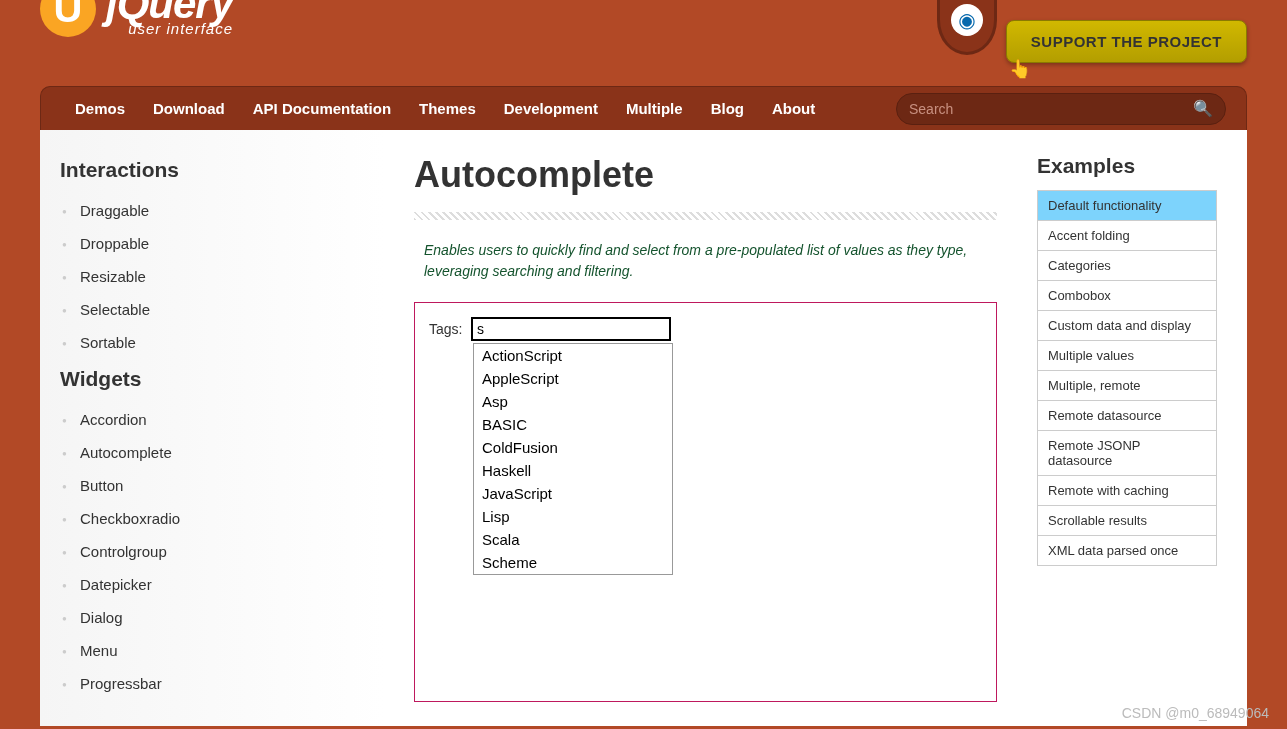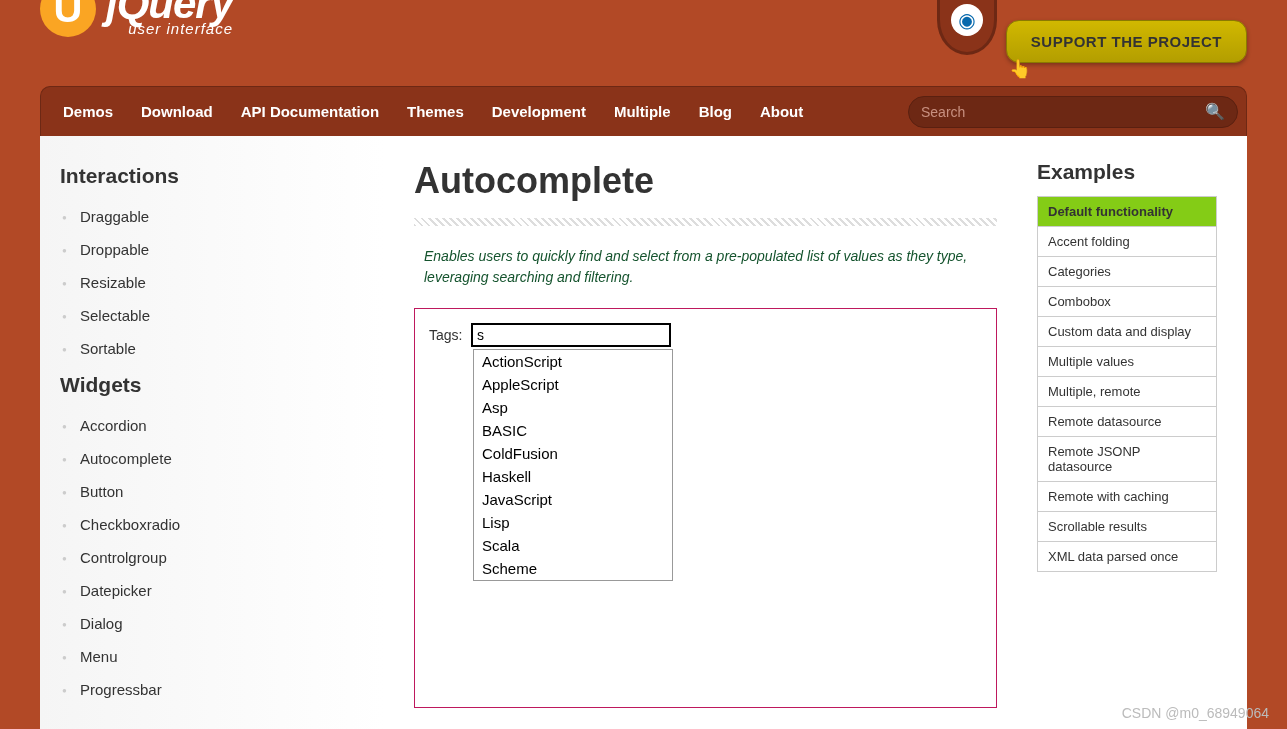--- a/index.html
+++ b/index.html
@@ -6,23 +6,23 @@
 body { font-family: "Helvetica Neue", Helvetica, Arial, sans-serif; background: #b24926; width: 1287px; height: 729px; overflow: hidden; position: relative; }
 .header { padding: 0 40px; position: relative; height: 86px; }
 .logo { position: absolute; left: 40px; top: -20px; display: flex; align-items: center; }
 .logo-icon { width: 56px; height: 56px; background: #faa523; border-radius: 50%; display: flex; align-items: center; justify-content: center; margin-right: 10px; }
 .logo-icon-inner { color: #fff; font-size: 40px; font-weight: bold; font-family: Arial; }
 .logo-text { color: #fff; }
 .logo-main { font-size: 42px; font-weight: bold; font-style: italic; letter-spacing: -1px; }
 .logo-sub { font-size: 15px; font-style: italic; text-align: right; margin-top: -8px; letter-spacing: 1px; }
 .shield { position: absolute; right: 290px; top: -15px; width: 60px; height: 70px; background: #8a3319; border-radius: 10px 10px 50% 50%; border: 3px solid #6d2814; display: flex; align-items: center; justify-content: center; }
 .shield-inner { width: 32px; height: 32px; background: #fff; border-radius: 50%; display: flex; align-items: center; justify-content: center; color: #0769ad; font-size: 20px; }
-.support-btn { position: absolute; right: 40px; top: 20px; background: linear-gradient(#d1b800, #b39e00); color: #333; border: 1px solid #8a7a00; border-radius: 13px; padding: 12px 24px; font-weight: bold; font-size: 15px; letter-spacing: 0.5px; cursor: pointer; box-shadow: 0 2px 4px rgba(0,0,0,0.3); }
+.support-btn { position: absolute; right: 40px; top: 20px; background: linear-gradient(#d1b800, #b39e00); color: #333; border: 1px solid #8a7a00; border-radius: 8px; padding: 12px 24px; font-weight: bold; font-size: 15px; letter-spacing: 0.5px; cursor: pointer; box-shadow: 0 2px 4px rgba(0,0,0,0.3); }
 .cursor { position: absolute; right: 255px; top: 58px; font-size: 18px; z-index: 100; }
-.nav { background: #8a3319; margin: 0 40px; border-radius: 10px 10px 0 0; height: 50px; display: flex; align-items: center; padding: 0 8px; border: 1px solid #6d2814; border-bottom: none; }
+.nav { background: #8a3319; margin: 0 40px; border-radius: 10px 10px 0 0; height: 44px; display: flex; align-items: center; padding: 0 20px; border: 1px solid #6d2814; border-bottom: none; }
 .nav-item { color: #fff; font-weight: bold; font-size: 15px; padding: 0 14px; cursor: pointer; }
 .search-wrap { margin-left: auto; }
 .search-box { background: #6d2814; border: 1px solid #5a2010; border-radius: 20px; width: 330px; height: 32px; display: flex; align-items: center; padding: 0 12px; gap: 24px; }
 .search-input { flex: 1; background: transparent; border: none; color: #ccc; font-size: 14px; outline: none; }
 .search-input::placeholder { color: #c89080; }
 .search-icon { color: #c89080; font-size: 16px; }
 .content { background: #fff; margin: 0 40px; display: flex; min-height: 589px; }
 .sidebar { width: 344px; background: linear-gradient(to right, #f5f5f5, #fff); padding: 20px 0; }
 .sidebar-heading { font-size: 21px; font-weight: bold; color: #333; padding: 8px 20px 12px; }
 .sidebar-list { list-style: none; }
@@ -35,21 +35,21 @@
 .description { font-style: italic; color: #14532d; font-size: 14px; line-height: 1.5; margin-bottom: 20px; padding: 0 10px; }
 .demo-box { border: 1px solid #be185d; padding: 14px; min-height: 400px; position: relative; }
 .demo-label { font-size: 14px; color: #333; }
 .demo-input { border: 2px solid #000; width: 200px; height: 24px; padding: 2px 4px; font-size: 14px; margin-left: 4px; }
 .dropdown { position: absolute; border: 1px solid #999; background: #fff; left: 58px; top: 40px; width: 200px; }
 .dropdown-item { padding: 3px 8px; font-size: 15px; cursor: pointer; }
 .examples { width: 180px; }
 .examples-title { font-size: 21px; font-weight: bold; color: #333; margin-bottom: 12px; }
 .examples-list { list-style: none; border-top: 1px solid #ccc; }
 .examples-item { padding: 7px 10px; border: 1px solid #ccc; border-top: none; font-size: 13px; color: #333; cursor: pointer; }
-.examples-item.active { background: #84cc16; font-weight: bold; }
+.examples-item.active { background: #7dd3fc; font-weight: normal; }
 .watermark { position: absolute; right: 18px; bottom: 8px; color: #bbb; font-size: 14px; }
 </style>
 </head>
 <body>
 
 <div class="header">
   <div class="logo">
     <div class="logo-icon">
         <span class="logo-icon-inner">U</span>
       </div>

